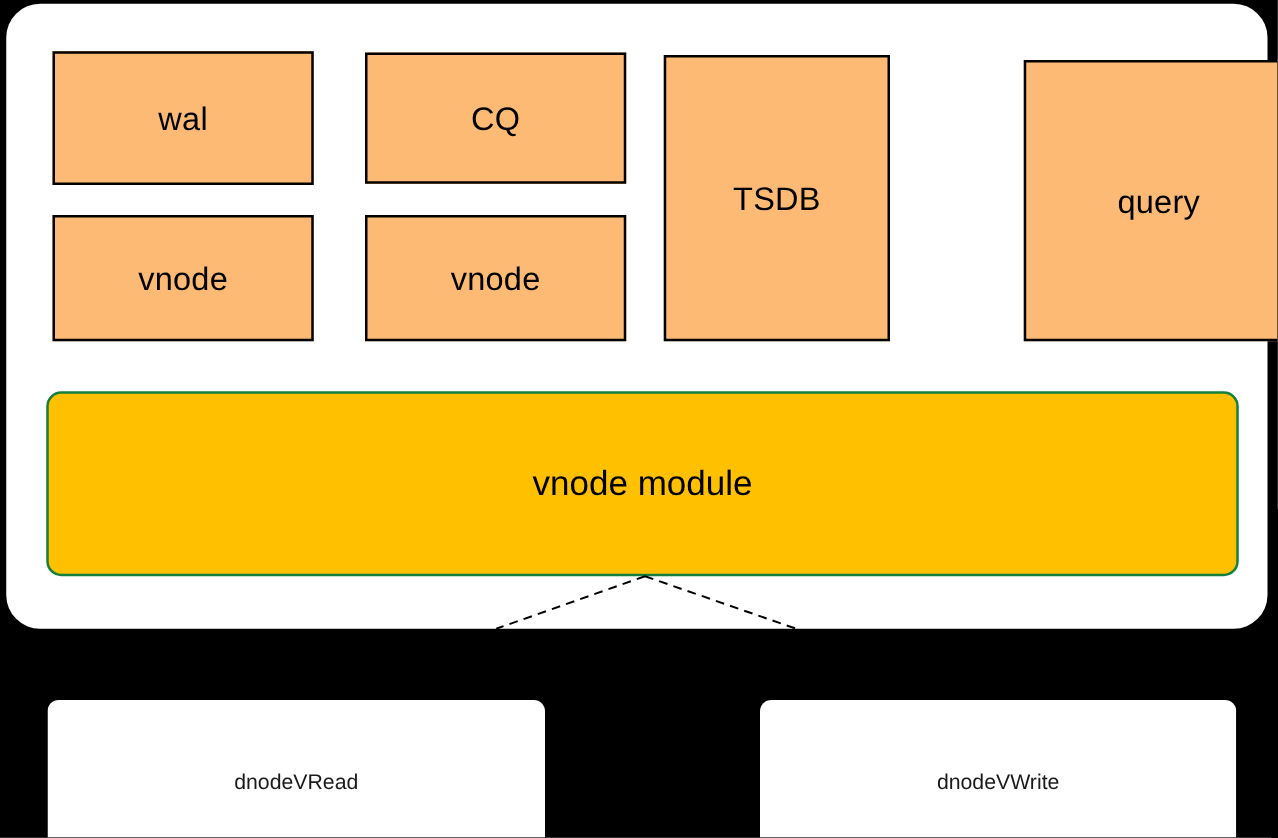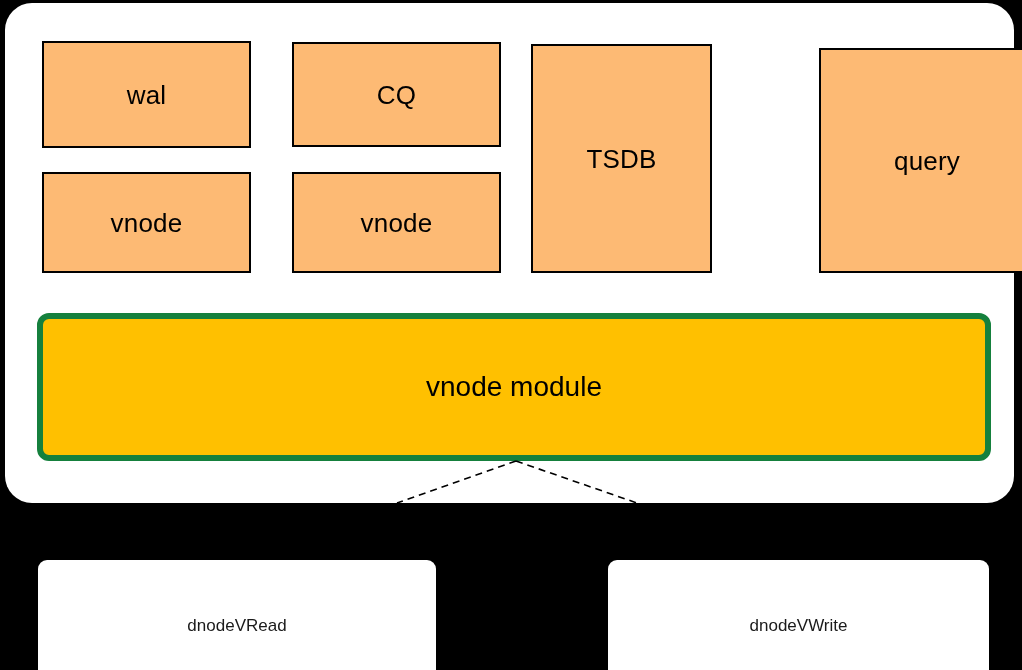--- a/index.html
+++ b/index.html
@@ -54,21 +54,21 @@
   .box-query  { left: 819px; top: 48px;  width: 216px; height: 225px; }
 
   
   .vnode-bar {
     position: absolute;
     left: 37px;
     top: 313px;
     width: 954px;
     height: 148px;
     background: #ffc000;
-    border: 6px solid #15803d;
+    border: 2px solid #15803d;
     border-radius: 12px;
     box-sizing: border-box;
     display: flex;
     align-items: center;
     justify-content: center;
   }
   .vnode-bar .label {
     font-size: 28px;
     color: #000000;
     line-height: 1;

